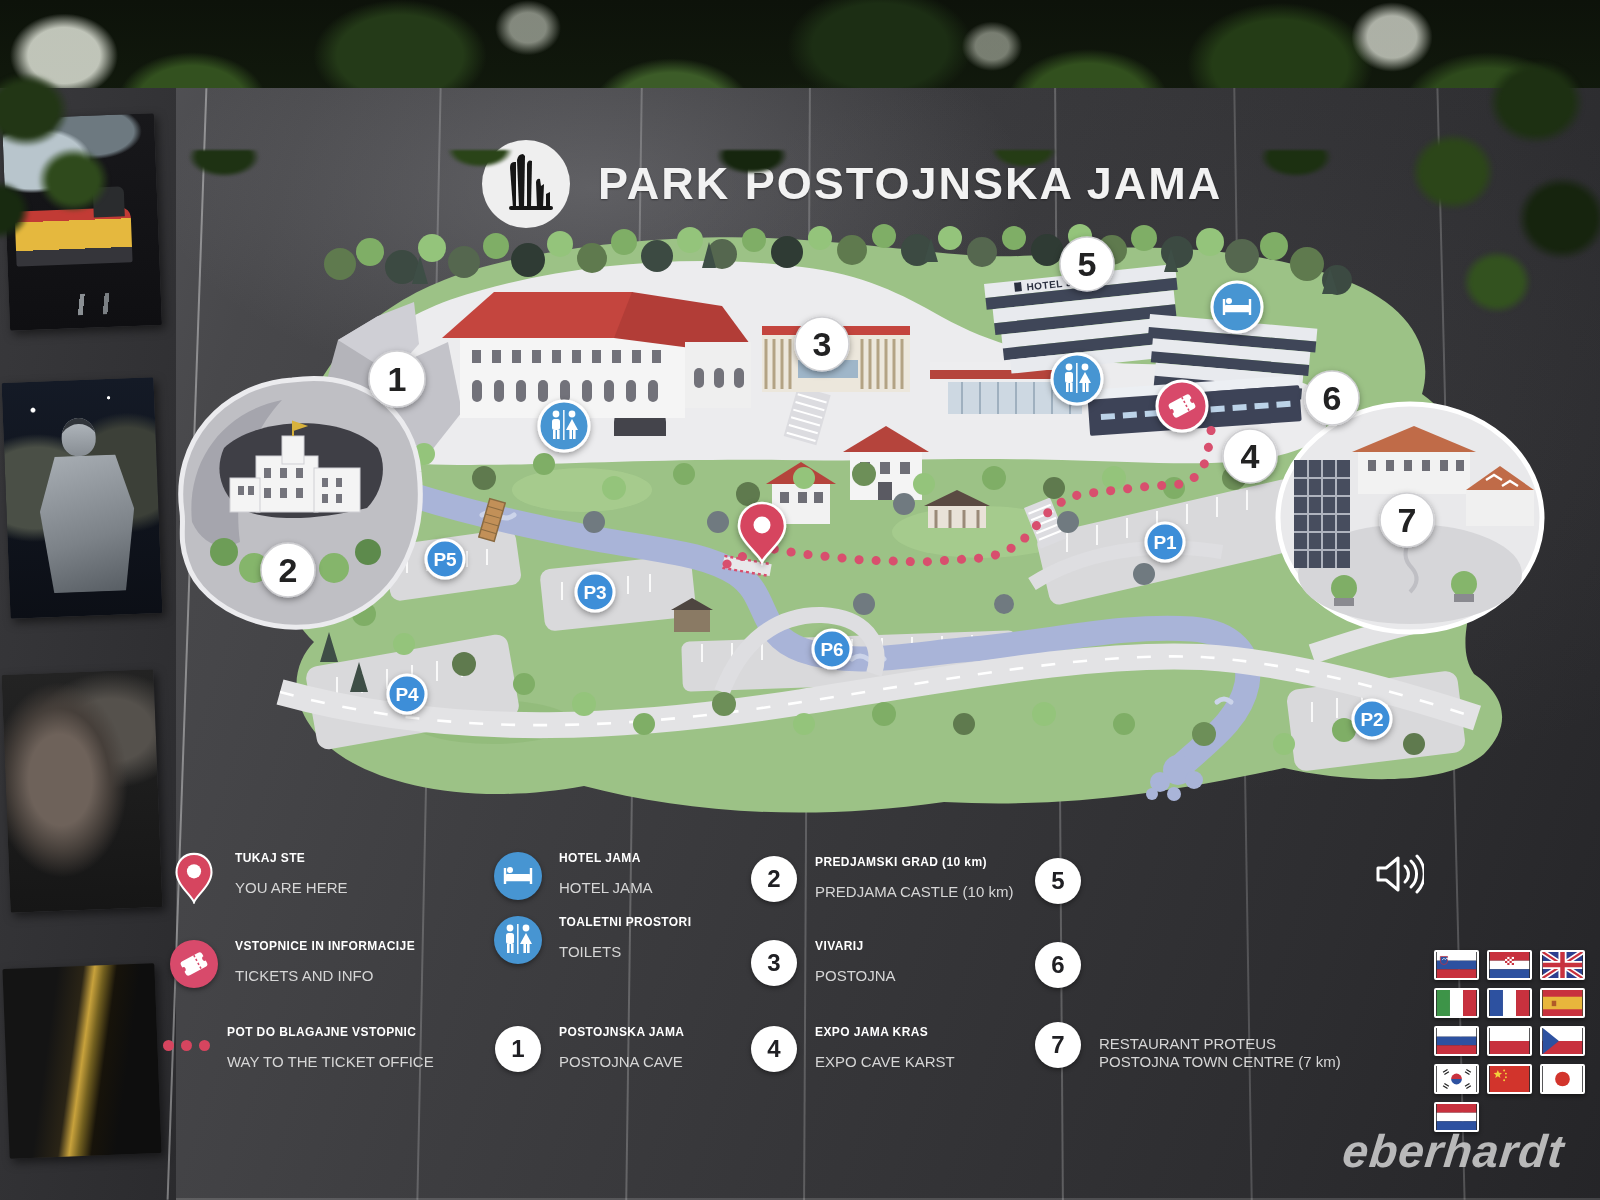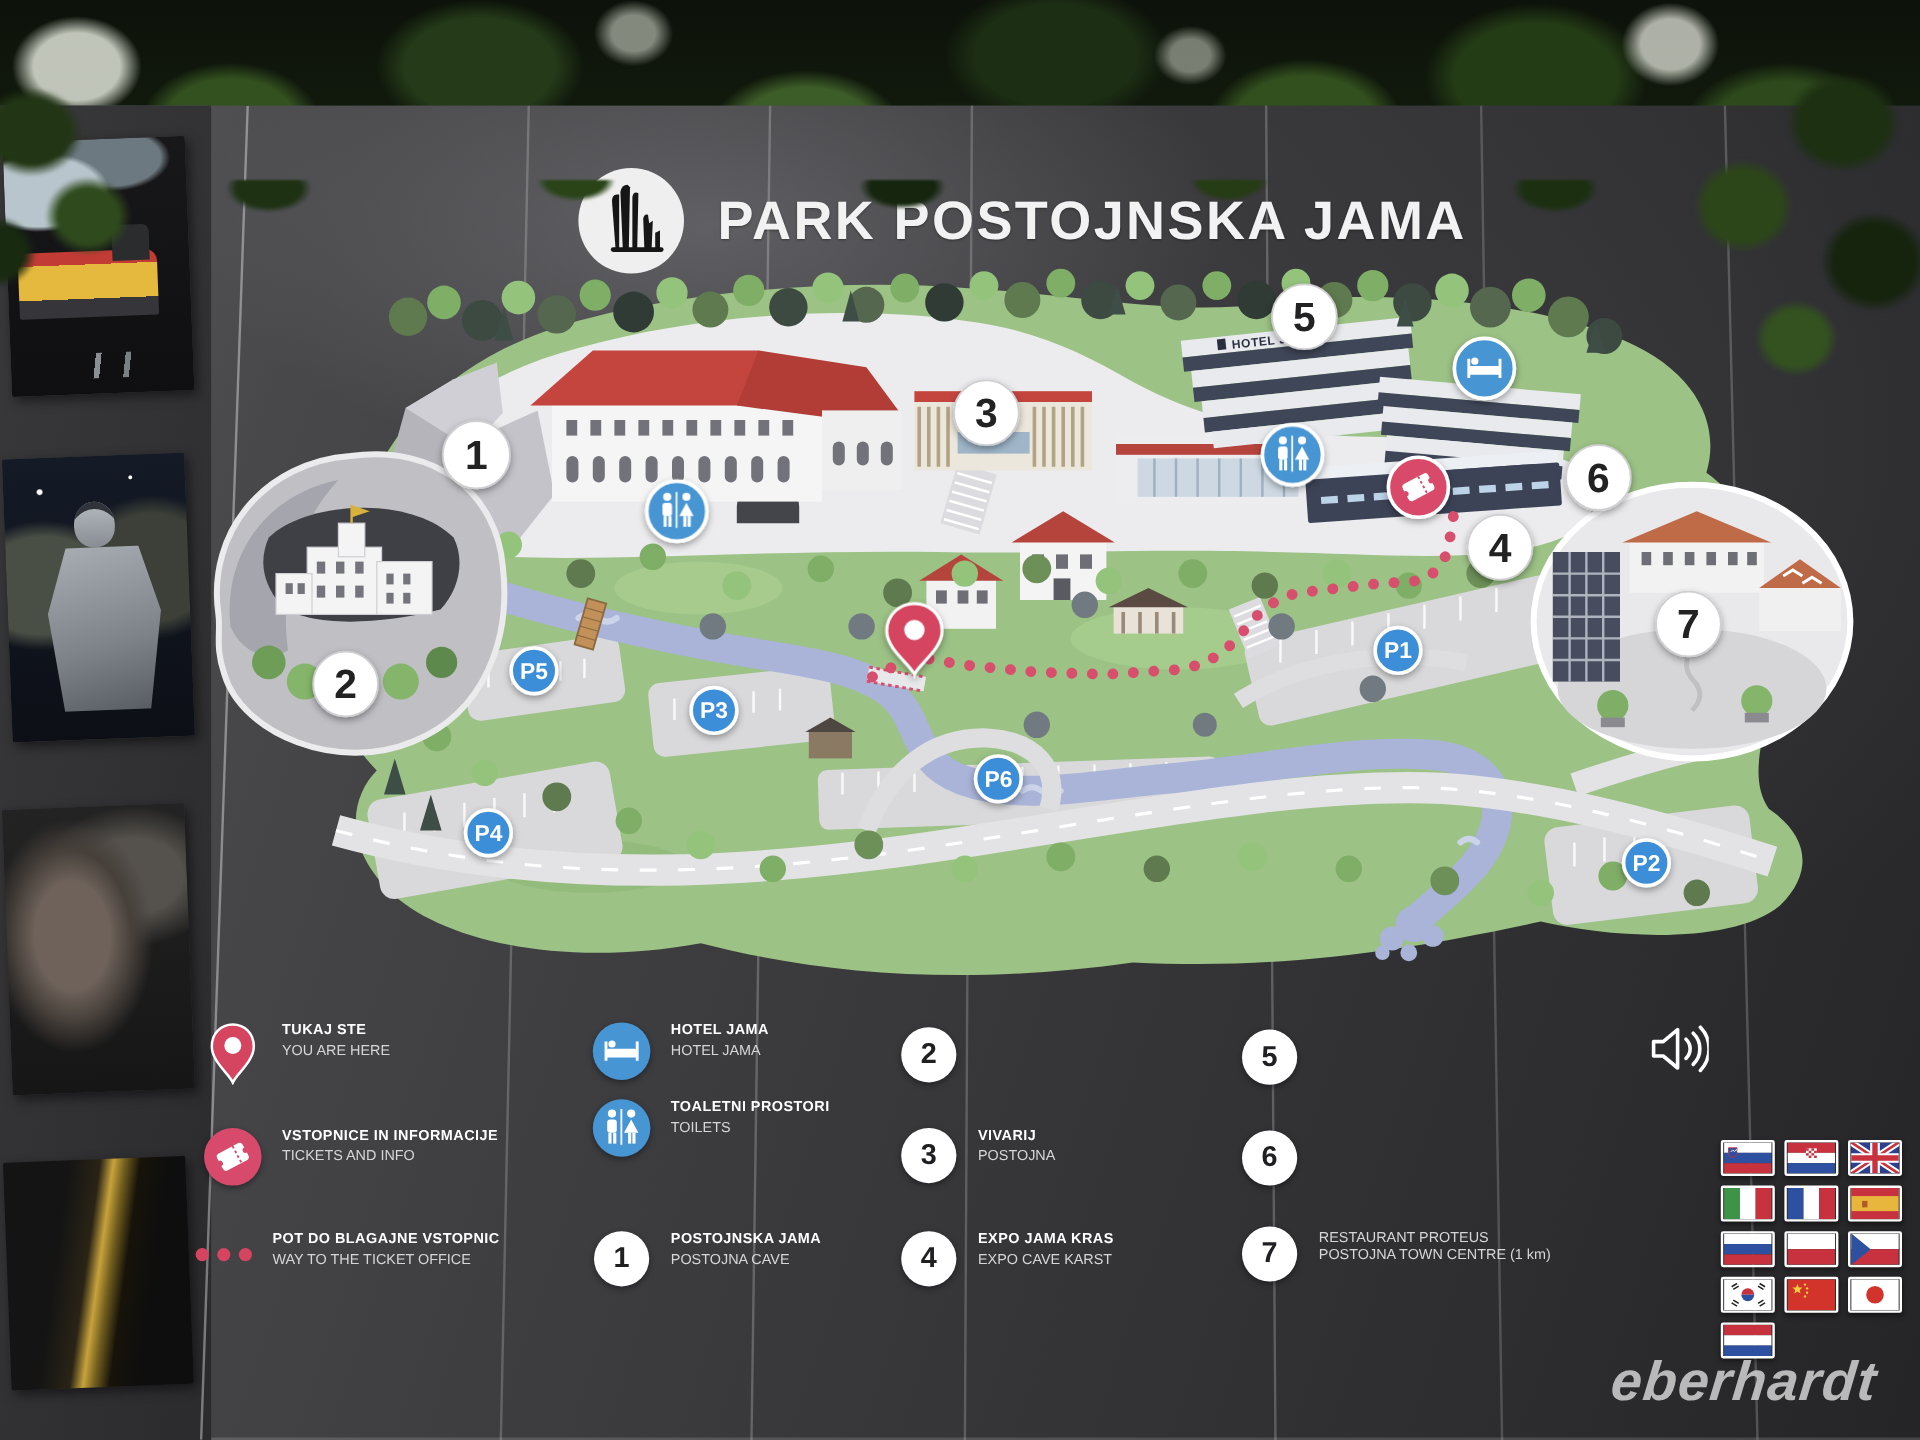--- a/index.html
+++ b/index.html
@@ -95,21 +95,21 @@
   .mk circle{fill:#ffffff;stroke:#cfcfd2;stroke-width:1.5;}
   .mk text{font-size:34px;font-weight:700;fill:#202024;text-anchor:middle;}
   .pk circle{fill:#3c8ed8;stroke:#ffffff;stroke-width:3;}
   .pk text{font-size:19px;font-weight:700;fill:#ffffff;text-anchor:middle;}
   .hsign{font-size:10px;font-weight:700;fill:#2b3040;letter-spacing:.5px;}
 
   
   .litem{position:absolute;display:flex;gap:15px;align-items:flex-start;z-index:4;}
   .lic{width:52px;flex:0 0 52px;display:flex;justify-content:center;}
   .sl{color:#ffffff;font-weight:700;font-size:12px;letter-spacing:.4px;line-height:1.15;white-space:pre-line;}
-  .en{color:#d6d6d6;font-weight:400;font-size:12px;line-height:1.2;margin-top:2px;white-space:pre-line;}
+  .en{color:#d6d6d6;font-weight:400;font-size:15px;line-height:1.2;margin-top:13px;white-space:pre-line;}
   .ncirc{width:46px;height:46px;border-radius:50%;background:#fff;display:flex;align-items:center;justify-content:center;
          font-size:24px;font-weight:700;color:#202024;box-shadow:0 2px 5px rgba(0,0,0,.4);}
   .bcirc{width:48px;height:48px;border-radius:50%;display:flex;align-items:center;justify-content:center;
          box-shadow:0 2px 5px rgba(0,0,0,.4);}
   .blue{background:#4795d2;}
   .pink{background:#d84a6b;}
   .dots{display:flex;gap:7px;margin-top:14px;}
   .dots i{width:11px;height:11px;border-radius:50%;background:#d6455f;display:block;}
 
   
@@ -708,20 +708,24 @@
     <div class="ltx">
         <div class="sl">POSTOJNSKA JAMA</div>
       <div class="en">POSTOJNA CAVE</div>
       </div>
   </div>
 
   <div class="litem" style="left:748px;top:856px;width:300px">
     <div class="lic">
         <div class="ncirc">2</div>
       </div>
+    <div class="ltx">
+        <div class="sl">PREDJAMSKI GRAD (10 km)</div>
+      <div class="en">PREDJAMA CASTLE  (10 km)</div>
+      </div>
   </div>
   <div class="litem" style="left:748px;top:940px;width:300px">
     <div class="lic">
         <div class="ncirc">3</div>
       </div>
     <div class="ltx">
         <div class="sl">VIVARIJ</div>
       <div class="en">POSTOJNA</div>
       </div>
   </div>
@@ -744,21 +748,21 @@
     <div class="lic">
         <div class="ncirc">6</div>
       </div>
   </div>
   <div class="litem" style="left:1032px;top:1022px;width:340px">
     <div class="lic">
         <div class="ncirc">7</div>
       </div>
     <div class="ltx">
       <div class="en">RESTAURANT PROTEUS
-POSTOJNA TOWN CENTRE (1 km)</div>
+POSTOJNA TOWN CENTRE (7 km)</div>
       </div>
   </div>
 
   <div class="litem" style="left:1372px;top:852px;width:230px">
     <div class="lic">
       <svg width="52" height="44" viewBox="0 0 52 44">
         <g stroke="#fff" stroke-width="3" fill="none" stroke-linejoin="round" stroke-linecap="round">
           <path d="M6,16 h8 l12,-10 v32 l-12,-10 h-8 Z"></path>
           <path d="M33,14 a11,11 0 0 1 0,16"></path>
           <path d="M39,9 a18,18 0 0 1 0,26"></path>

